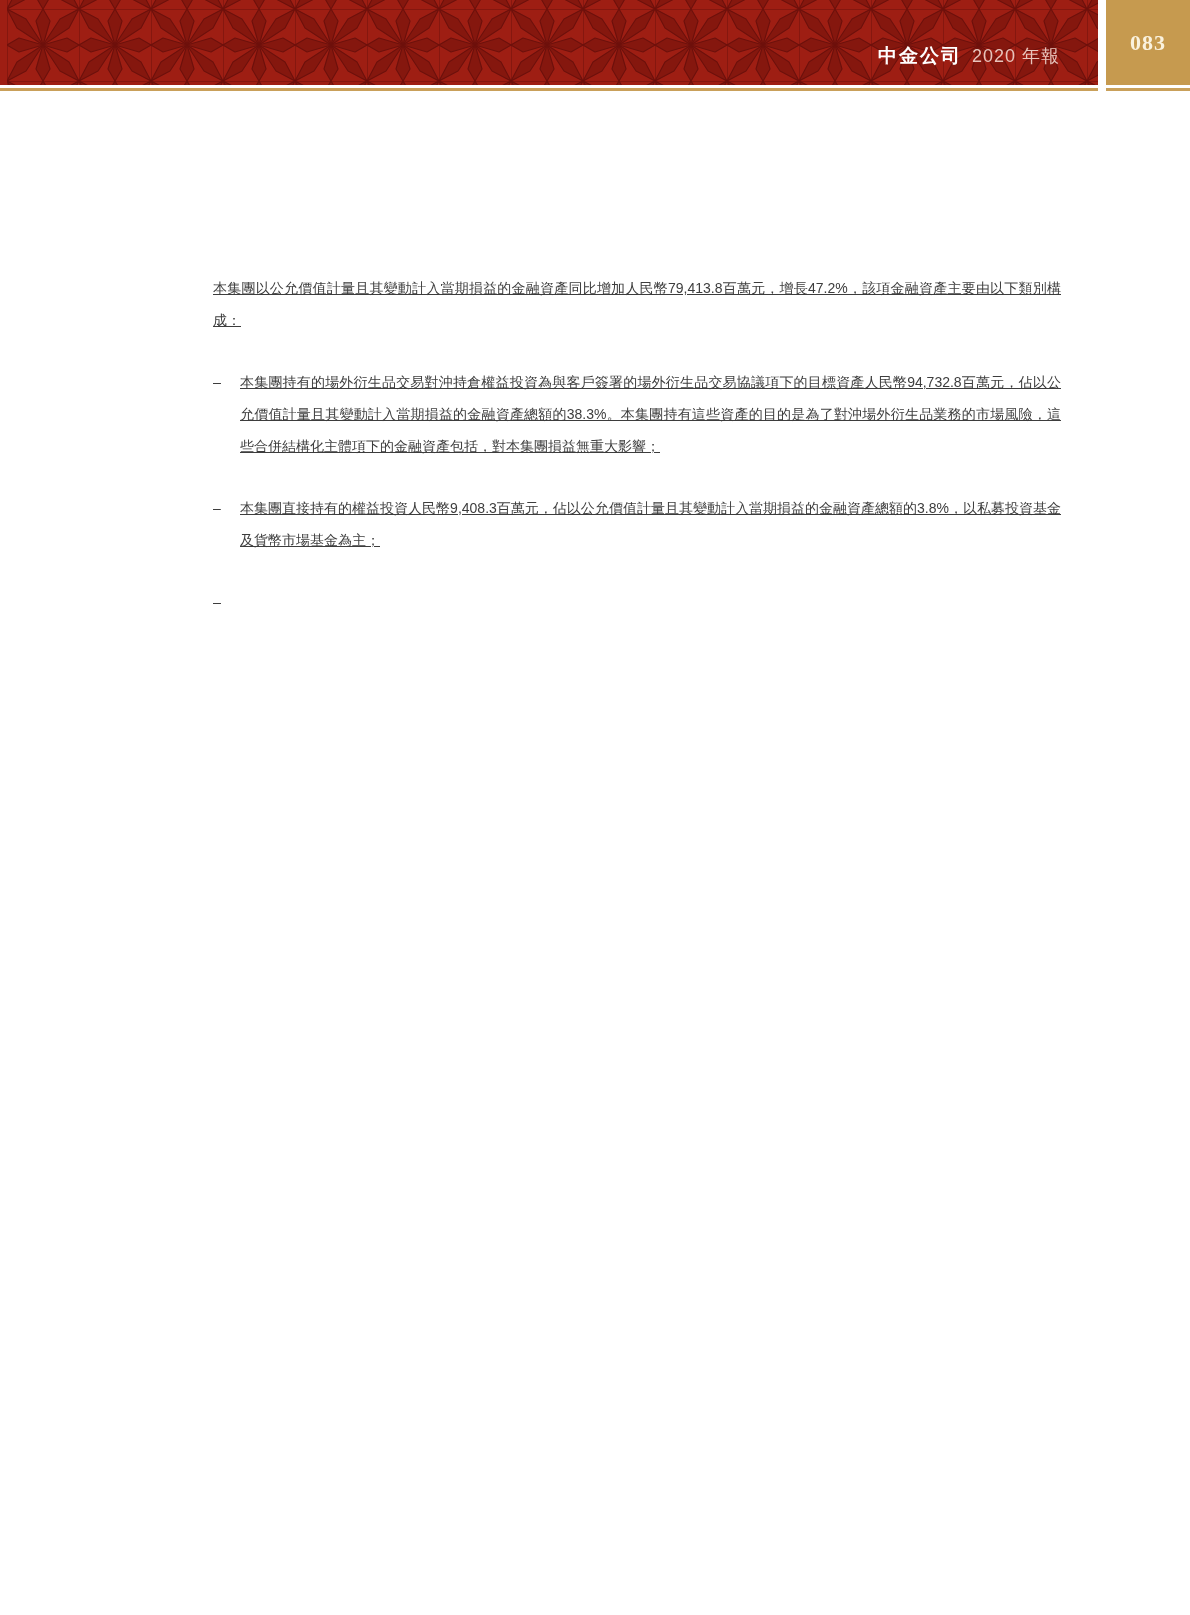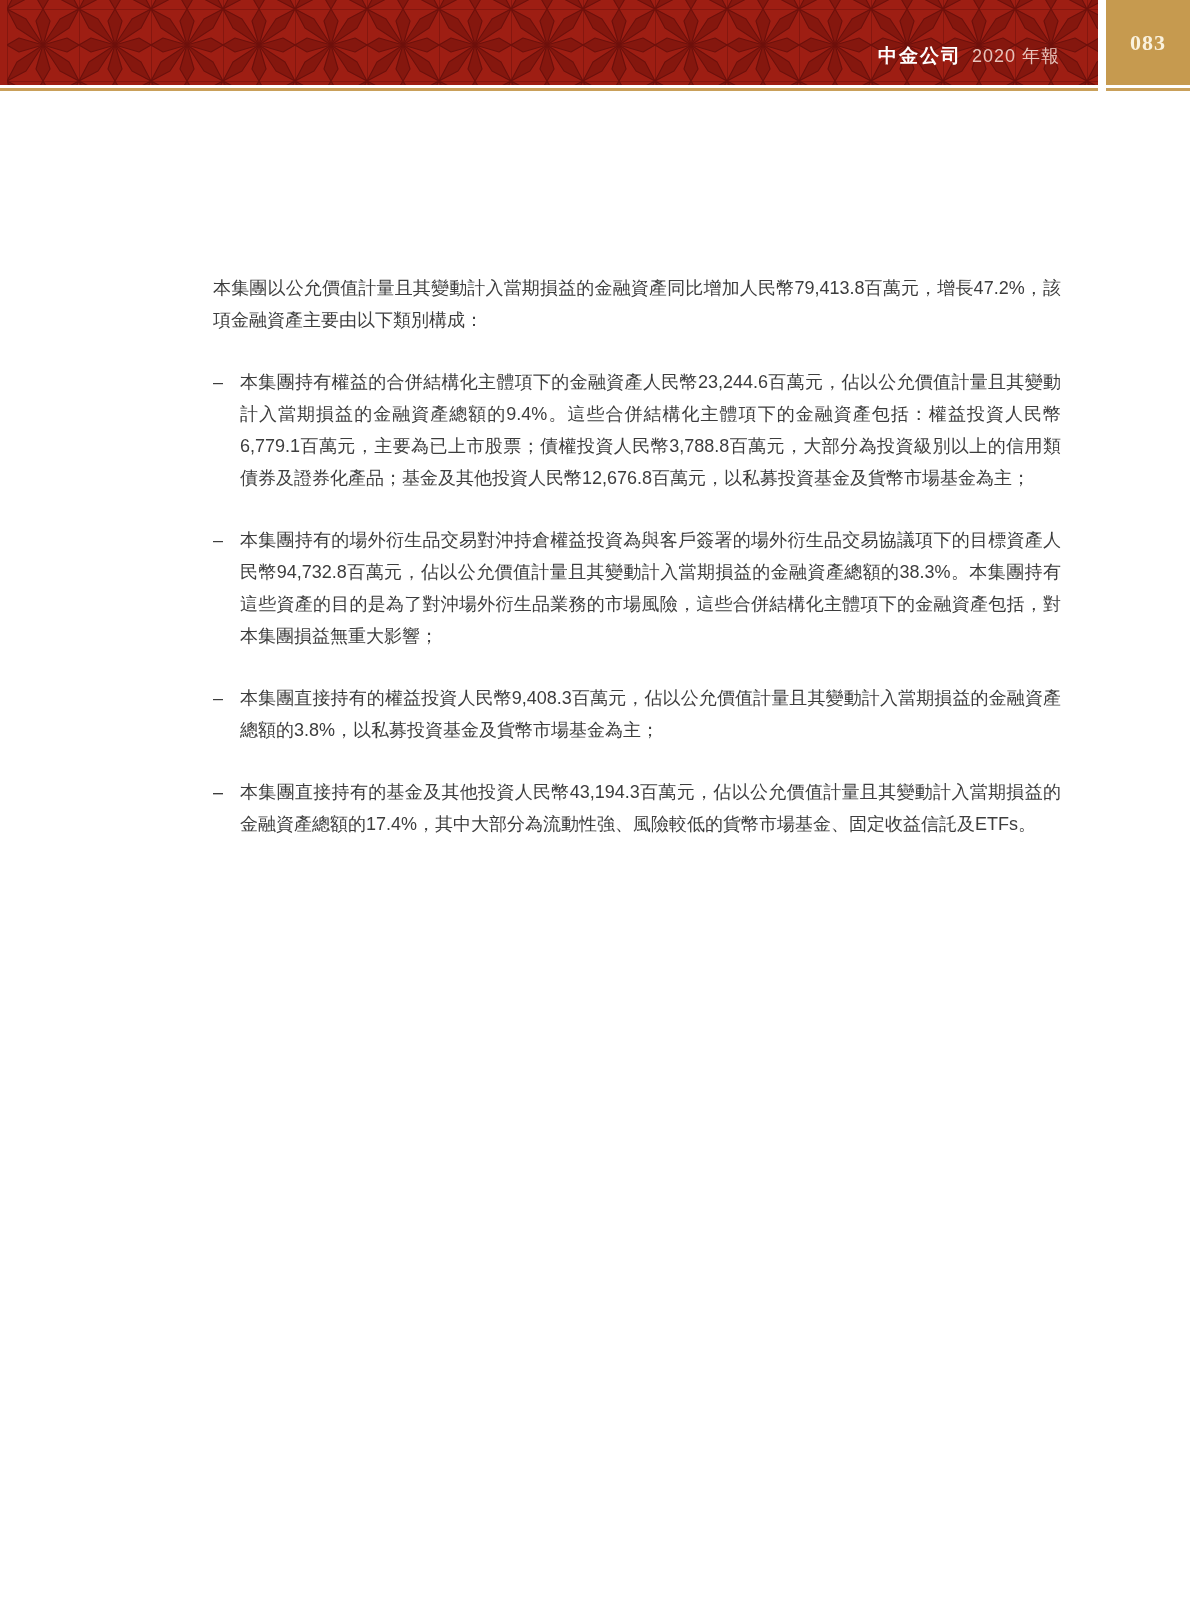--- a/index.html
+++ b/index.html
@@ -66,23 +66,24 @@
   }
   .rule-left  { left: 0;  width: 1098px; }
   .rule-right { right: 0; width: 84px;  }
 
   
   .content {
     position: absolute;
     left: 213px; top: 272px;
     width: 848px;
     color: #3d3d3d;
-    font-size: 18px;
+    font-size: 14px;
     line-height: 32px;
     text-align: justify;
+    text-decoration: underline;
   }
   .intro { margin-bottom: 30px; }
   .bullets { list-style: none; }
   .bullets li {
     position: relative;
     padding-left: 27px;
     margin-bottom: 30px;
   }
   .bullets .dash {
     position: absolute;
@@ -132,33 +133,31 @@
     <div class="rule rule-left"></div>
     <div class="rule rule-right"></div>
   </header>
 
   <main class="content">
     <p class="intro">本集團以公允價值計量且其變動計入當期損益的金融資產同比增加人民幣79,413.8百萬元，增長47.2%，該項金融資產主要由以下類別構成：</p>
 
     <ul class="bullets">
       <li>
         <span class="dash">–</span>
-        <span class="li-text">本集團持有權益的合併結構化主體項下的金融資產人民幣23,244.6百萬元，佔以公允價值計量且其變動計入當期損益的金融資產總額的9.4%。這些合併結構化主體項下的金融資產包括：權益投資人民幣6,779.1百萬元，主要為已上市股票；債權投資人民幣3,788.8百萬元，大部分為投資級別以上的信用類債券及證券化產品；基金及其他投資人民幣12,676.8百萬元，以私募投資基金及貨幣市場基金為主；</span>
       </li>
       <li>
         <span class="dash">–</span>
         <span class="li-text">本集團持有的場外衍生品交易對沖持倉權益投資為與客戶簽署的場外衍生品交易協議項下的目標資產人民幣94,732.8百萬元，佔以公允價值計量且其變動計入當期損益的金融資產總額的38.3%。本集團持有這些資產的目的是為了對沖場外衍生品業務的市場風險，這些合併結構化主體項下的金融資產包括，對本集團損益無重大影響；</span>
       </li>
       <li>
         <span class="dash">–</span>
         <span class="li-text">本集團直接持有的權益投資人民幣9,408.3百萬元，佔以公允價值計量且其變動計入當期損益的金融資產總額的3.8%，以私募投資基金及貨幣市場基金為主；</span>
       </li>
       <li>
         <span class="dash">–</span>
       </li>
       <li>
         <span class="dash">–</span>
-        <span class="li-text">本集團直接持有的基金及其他投資人民幣43,194.3百萬元，佔以公允價值計量且其變動計入當期損益的金融資產總額的17.4%，其中大部分為流動性強、風險較低的貨幣市場基金、固定收益信託及ETFs。</span>
       </li>
     </ul>
   </main>
 
 </div>
 
 </body></html>

